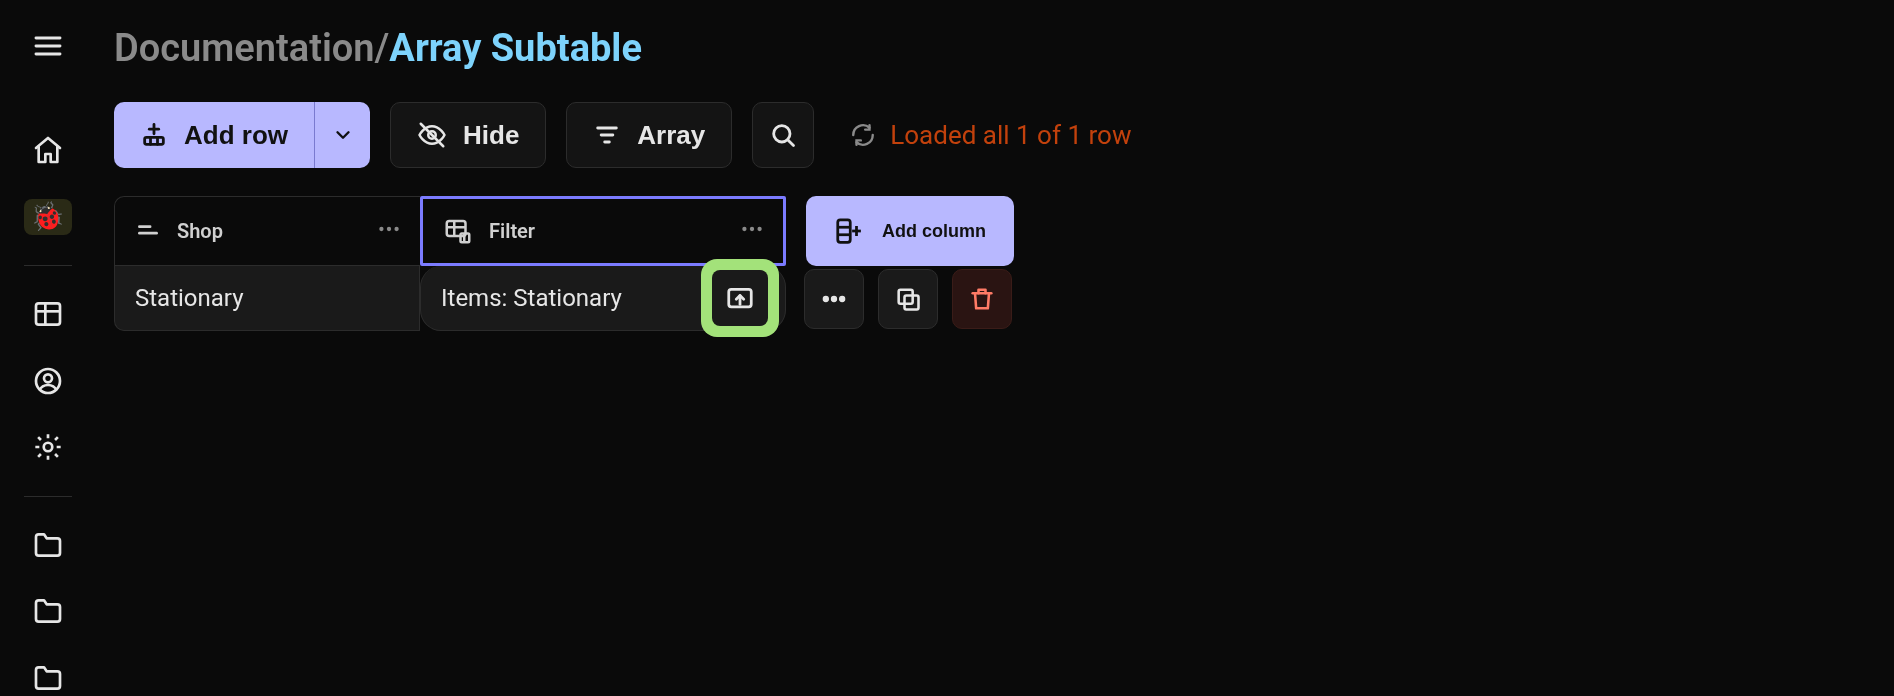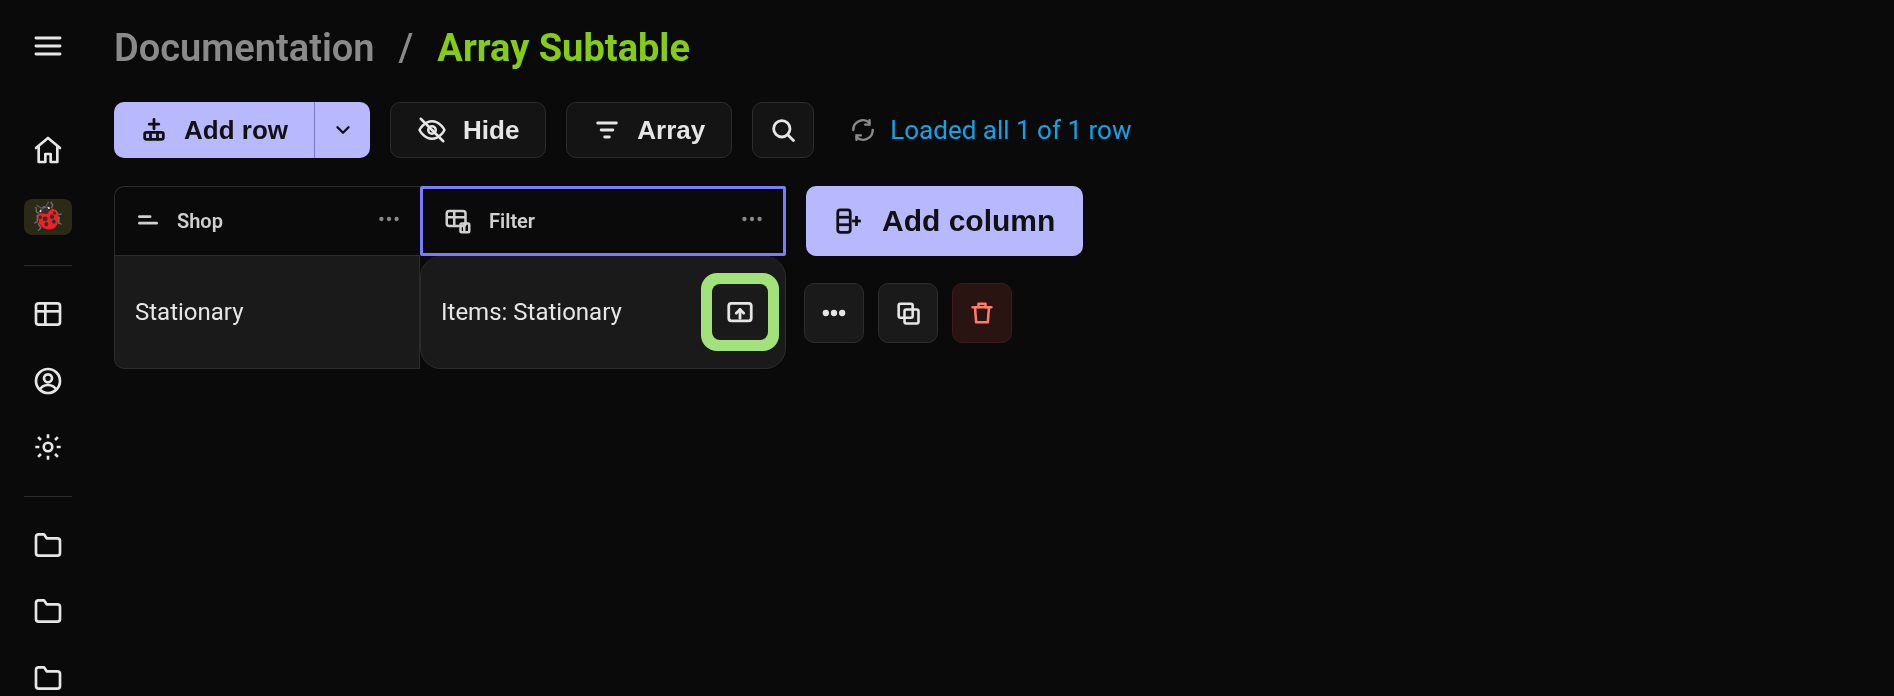--- a/index.html
+++ b/index.html
@@ -6,46 +6,46 @@
   html, body { width: 1894px; height: 696px; background: #0a0a0a; color: #e6e6e6; font-family: -apple-system, BlinkMacSystemFont, "Segoe UI", Roboto, Helvetica, Arial, sans-serif; overflow: hidden; }
   .app { display: flex; width: 100%; height: 100%; }
   
   .sidebar { width: 96px; flex: 0 0 96px; display: flex; flex-direction: column; align-items: center; padding-top: 28px; gap: 30px; }
   .side-btn { width: 48px; height: 48px; border-radius: 8px; display: flex; align-items: center; justify-content: center; cursor: pointer; }
   .side-btn svg { stroke: #e6e6e6; }
   .side-active { background: #2a2a16; }
   .side-sep { width: 48px; height: 1px; background: #2c2c2c; }
   
   .main { flex: 1; padding: 26px 0 0 18px; }
-  .breadcrumb { display: flex; align-items: baseline; gap: 24px; font-size: 38px; font-weight: 500; }
+  .breadcrumb { display: flex; align-items: baseline; gap: 0; font-size: 38px; font-weight: 500; }
   .bc-root { color: #8a8a8a; font-weight: 600; }
   .bc-sep { color: #8a8a8a; }
-  .bc-leaf { color: #84cc16; font-weight: 700; }
+  .bc-leaf { color: #7dd3fc; font-weight: 700; }
   
   .toolbar { display: flex; align-items: center; gap: 20px; margin-top: 32px; }
-  .btn { display: flex; align-items: center; gap: 16px; height: 56px; padding: 0 26px; border-radius: 10px; font-size: 26px; font-weight: 600; cursor: pointer; border: 1px solid #2c2c2c; background: #141414; color: #e6e6e6; }
+  .btn { display: flex; align-items: center; gap: 16px; height: 66px; padding: 0 26px; border-radius: 10px; font-size: 26px; font-weight: 600; cursor: pointer; border: 1px solid #2c2c2c; background: #141414; color: #e6e6e6; }
   .btn svg { stroke: #e6e6e6; }
   .btn-primary-group { display: flex; }
   .btn-primary { background: #b8b8ff; color: #111; border: none; border-radius: 10px 0 0 10px; }
   .btn-primary svg { stroke: #111; }
   .btn-primary-chev { background: #b8b8ff; color: #111; border: none; border-left: 1px solid #7a7ad0; border-radius: 0 10px 10px 0; width: 56px; display:flex; align-items:center; justify-content:center; cursor:pointer; }
   .btn-icononly { width: 62px; padding: 0; justify-content: center; }
-  .status { display: flex; align-items: center; gap: 14px; color: #0ea5e9; font-size: 26px; margin-left: 16px; }
+  .status { display: flex; align-items: center; gap: 14px; color: #c2410c; font-size: 26px; margin-left: 16px; }
   .status svg { stroke: #8a8a8a; }
   
   .table-wrap { margin-top: 28px; }
   .thead { display: flex; }
   .th { height: 70px; display: flex; align-items: center; padding: 0 20px; border: 1px solid #2c2c2c; font-size: 20px; font-weight: 600; color: #d0d0d0; position: relative; }
   .th-shop { width: 306px; border-right: none; border-radius: 10px 0 0 0; }
   .th-items { width: 366px; border: 3px solid #7b7bff; border-radius: 2px; }
   .th-ico { margin-right: 16px; display:flex; }
   .th-menu { position: absolute; right: 18px; color: #8a8a8a; }
-  .btn-addcol { height: 70px; background: #b8b8ff; color: #111; border: none; border-radius: 10px; padding: 0 28px; display:flex; align-items:center; gap: 18px; font-size: 30px; font-weight: 600; margin-left: 20px; cursor:pointer; }
+  .btn-addcol { height: 70px; background: #b8b8ff; color: #111; border: none; border-radius: 10px; padding: 0 28px; display:flex; align-items:center; gap: 18px; font-size: 18px; font-weight: 600; margin-left: 20px; cursor:pointer; }
   .tbody { display: flex; align-items: stretch; }
-  .td { height: 113px; display: flex; align-items: center; padding: 0 20px; border: 1px solid #2c2c2c; border-top: none; font-size: 24px; }
+  .td { height: 65px; display: flex; align-items: center; padding: 0 20px; border: 1px solid #2c2c2c; border-top: none; font-size: 24px; }
   .td-shop { width: 306px; background: #1a1a1a; border-radius: 0 0 0 10px; }
   .td-items { width: 366px; background: #1a1a1a; position: relative; border-radius: 21px; }
   .row-actions { display: flex; align-items: center; gap: 14px; margin-left: 18px; }
   .square { width: 60px; height: 60px; border-radius: 10px; background: #1a1a1a; border: 1px solid #2c2c2c; display:flex; align-items:center; justify-content:center; cursor:pointer; }
   .square svg { stroke: #e6e6e6; }
   .square-danger { background: #2a1412; border-color: #3a1c18; }
   .square-danger svg { stroke: #ff7b66; }
   .expand-hl { position: absolute; right: 6px; top: 50%; transform: translateY(-50%); width: 78px; height: 78px; border-radius: 16px; background: #a3e27a; display:flex; align-items:center; justify-content:center; }
   .expand-inner { width: 56px; height: 56px; border-radius: 8px; background: #1a1a1a; display:flex; align-items:center; justify-content:center; }
 </style>

